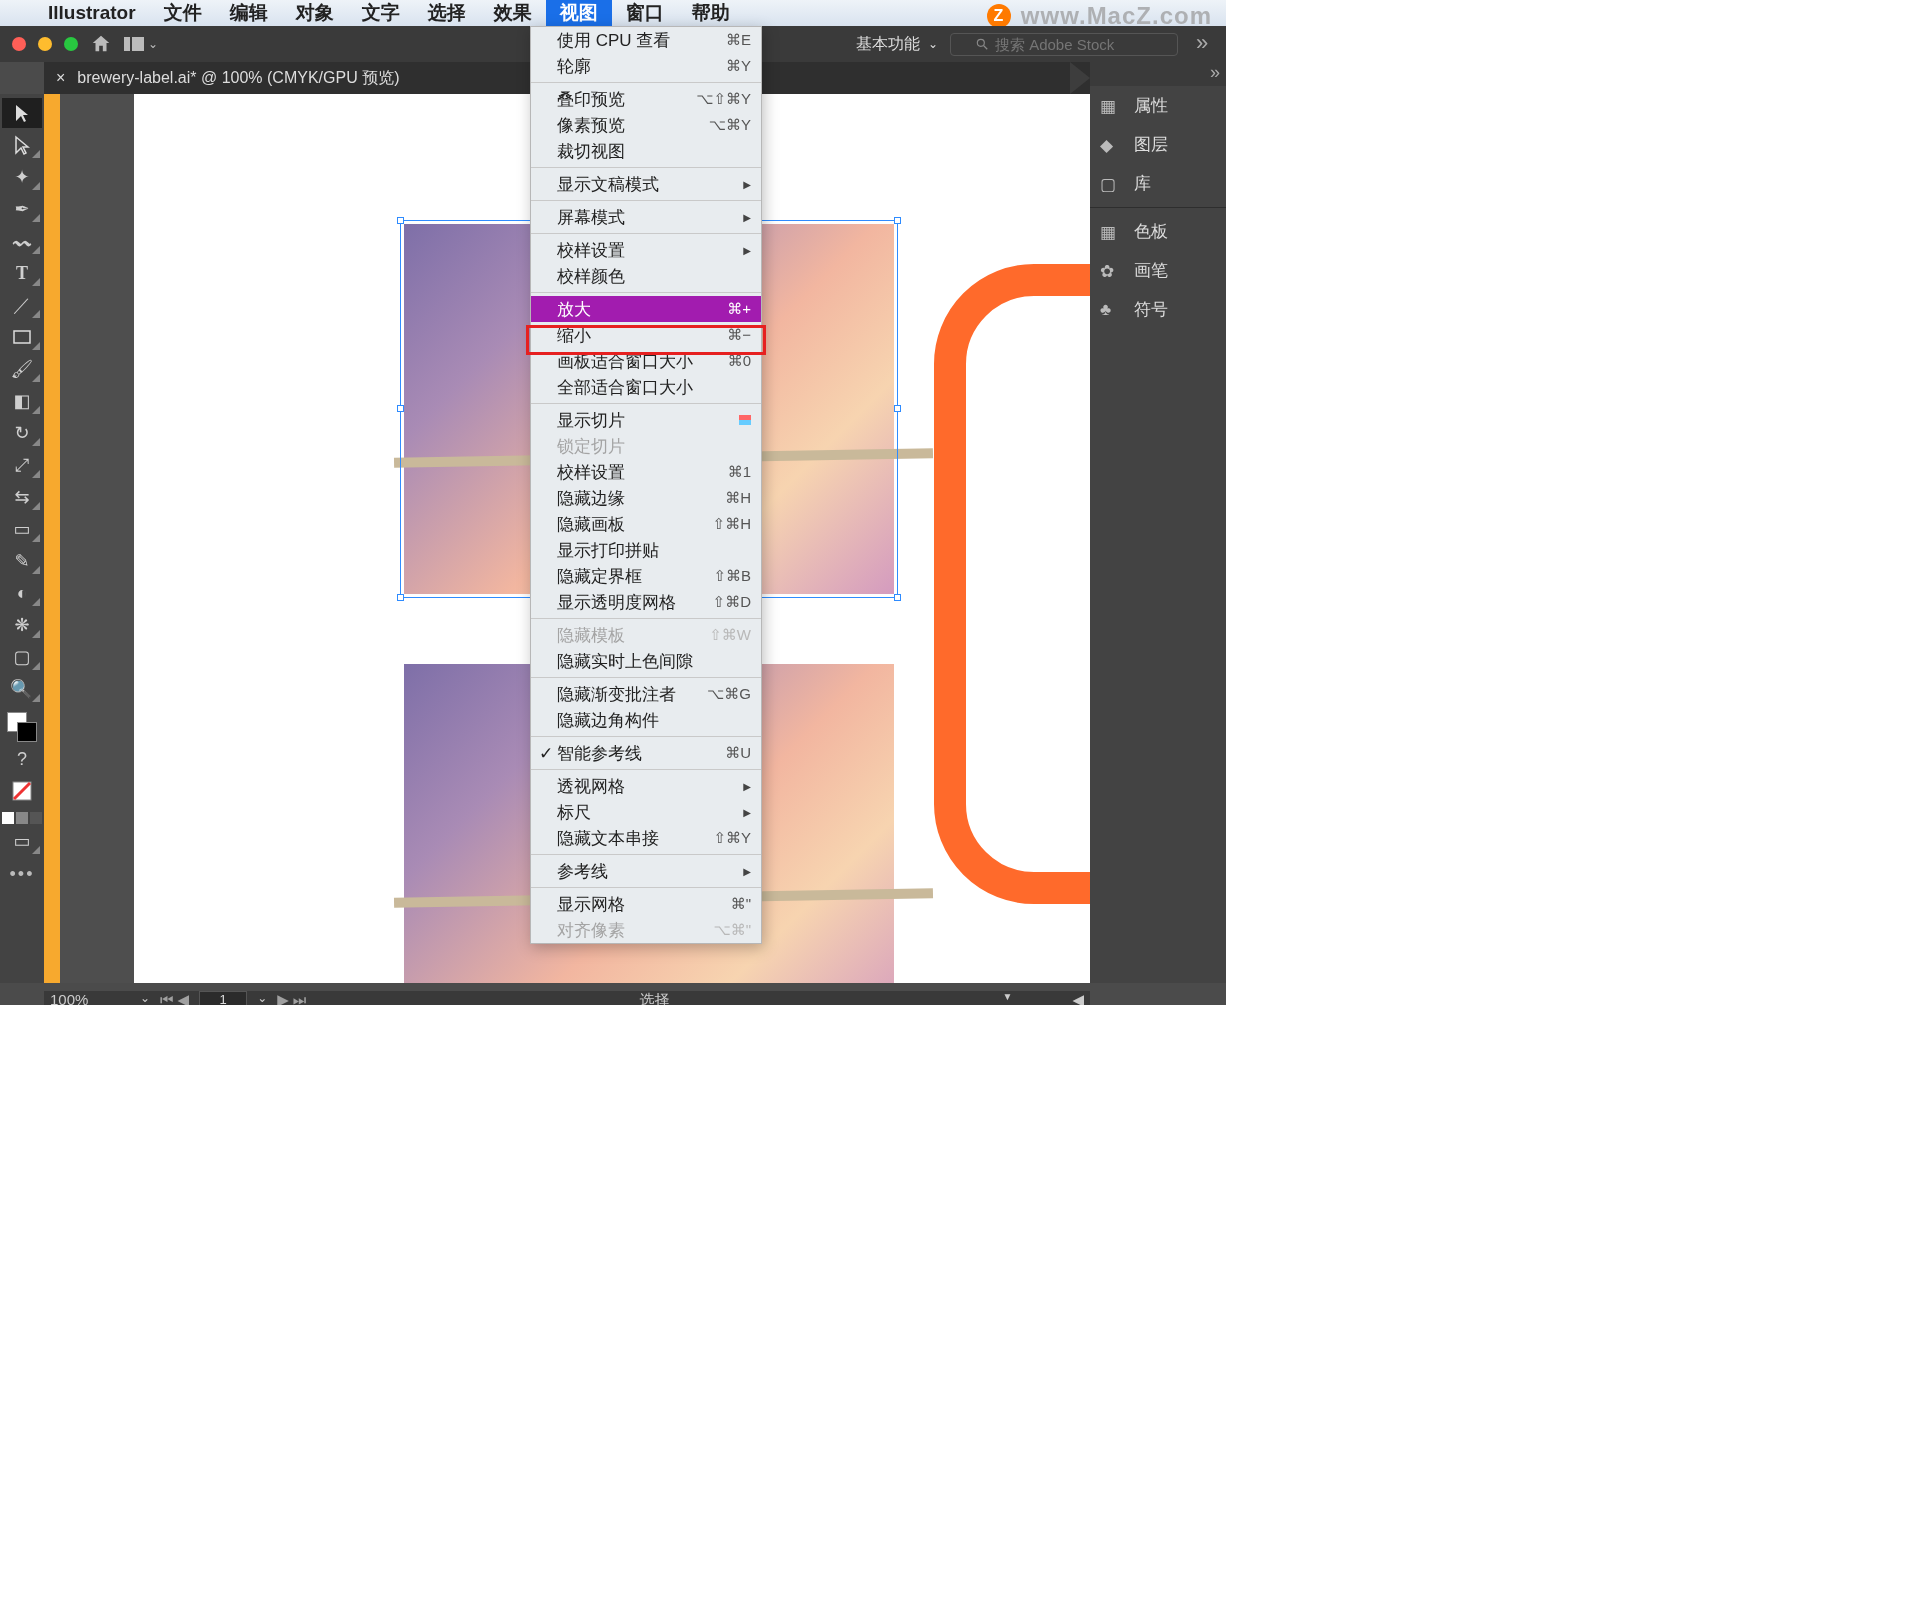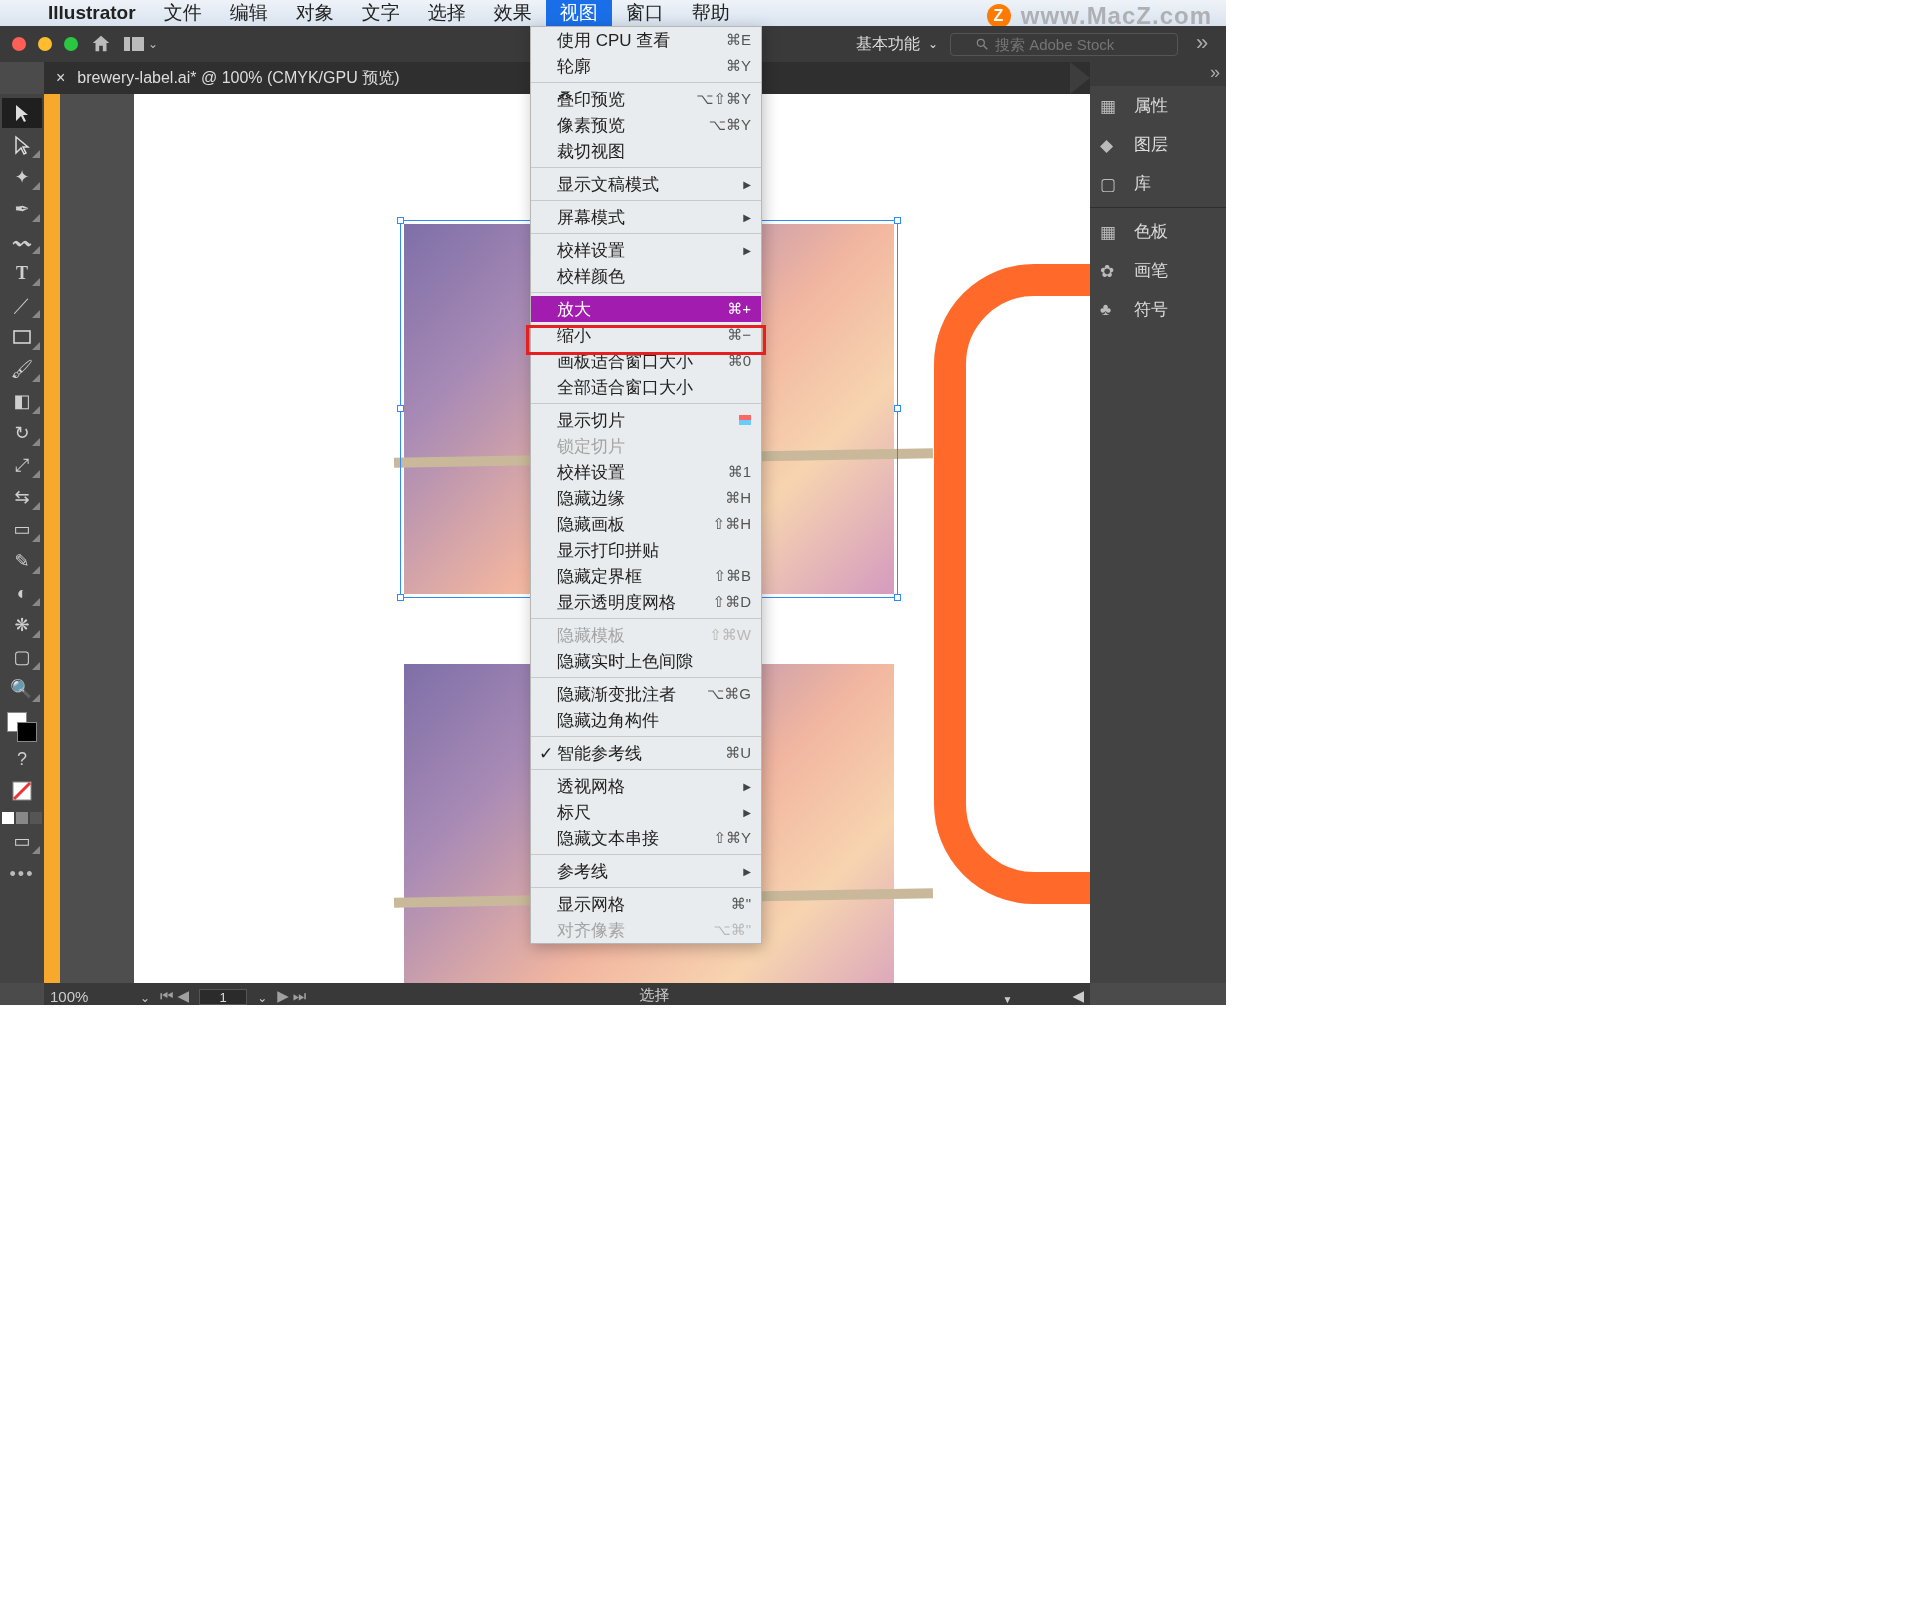--- a/index.html
+++ b/index.html
@@ -2,21 +2,21 @@
 <html><head>
 <meta charset="utf-8">
 <style>
   * { margin:0; padding:0; box-sizing:border-box; font-family:-apple-system,"Helvetica Neue",Arial,sans-serif; }
   body { width:1920px; height:1621px; background:#fff; position:relative; overflow:hidden; }
   .shot { position:absolute; left:0; top:0; width:1226px; height:1005px; background:#4b4b4b; }
   
   .menubar { position:absolute; left:0; top:0; height:26px; right:0; background:linear-gradient(#eef3f8,#d9e3ef); display:flex; align-items:center; font-size:19px; color:#222; }
   .menubar .apple { width:34px; text-align:center; font-size:18px; }
   .menubar .app { font-weight:700; padding:0 14px; }
-  .menubar .mitem { padding:0 14px; height:26px; line-height:26px; }
+  .menubar .mitem { padding:0 14px; height:26px; line-height:26px;font-weight:bold; }
   .menubar .mitem.open { background:#1a6fe8; color:#fff; }
   
   .titlebar { position:absolute; left:0; top:26px; height:36px; right:0; background:#3a3a3a; display:flex; align-items:center; gap:12px; padding:0 12px; }
   .dot { width:14px;height:14px;border-radius:50%; }
   .dot.r{background:#ff5f57}.dot.y{background:#febc2e}.dot.g{background:#28c840}
   .home { width:22px;height:22px;color:#bbb; }
   .titlebar .spacer{flex:1}
   .workspace { color:#ddd; font-size:16px; display:flex; align-items:center; gap:8px; }
   .searchstock { display:flex; align-items:center; border:1px solid #555; border-radius:4px; padding:2px 24px; color:#888; font-size:15px; gap:6px; width:228px;}
   .titlebar .extra { width:24px;height:14px;color:#aaa;font-size:22px;line-height:12px;text-align:center;}
@@ -53,21 +53,21 @@
   .branch{position:absolute;left:-10px;top:62%;width:110%;height:10px;background:#c9b99a;transform:rotate(-1deg);}  
   .bird{position:absolute;left:30%;top:20%;width:190px;height:180px;}
   .bird .body{position:absolute;left:34%;top:30%;width:90px;height:90px;border-radius:50% 60% 50% 50%;background:#0e3e33;}
   .bird .head{position:absolute;left:56%;top:10%;width:48px;height:48px;border-radius:50%;background:#102f28;}
   .bird .tail{position:absolute;left:0;top:40%;width:100px;height:32px;background:#0e3e33;transform:rotate(-10deg);clip-path:polygon(0 40%,100% 0,100% 100%,0 60%);}
   .bird .wing{position:absolute;left:30%;top:36%;width:70px;height:46px;background:#071f19;border-radius:40% 60% 50% 50%;}
   .sel-outline{position:absolute;border:1px solid #2e8bff;}
   .handle{position:absolute;width:7px;height:7px;background:#fff;border:1px solid #2e8bff;}
   .robot{position:absolute;right:-200px;top:170px;width:360px;height:640px;border:32px solid #ff6a2b;border-radius:100px;background:#fff;}
   
-  .status { position:absolute; left:44px; right:136px; bottom:0; height:22px; background:#393939; color:#ccc; font-size:15px; display:flex; align-items:flex-end; gap:10px; padding:0 6px;}
+  .status { position:absolute; left:44px; right:136px; bottom:0; height:14px; background:#393939; color:#ccc; font-size:15px; display:flex; align-items:flex-start; gap:10px; padding:0 6px;}
   .status .zoom{width:80px;}
   .status .chev{font-size:12px;}
   .status .nav{display:flex;gap:4px;}
   .status .nav span{opacity:.7}
   .status input.page{width:48px;background:#2b2b2b;border:1px solid #555;color:#ddd;text-align:center;font-size:13px;height:16px;}
   .status .mid{flex:1;text-align:center;}
   .status .drop{font-size:10px;}
   
   .vmenu { position:absolute; left:518px; top:26px; width:232px; background:#e8ecef; border:1px solid #b7b7b7; box-shadow:2px 4px 14px rgba(0,0,0,.25); font-size:17px; color:#222;margin-left:12px;}
   .vmenu .row{display:flex;align-items:center;height:26px;padding:0 10px 0 26px;position:relative;justify-content:space-between;}

